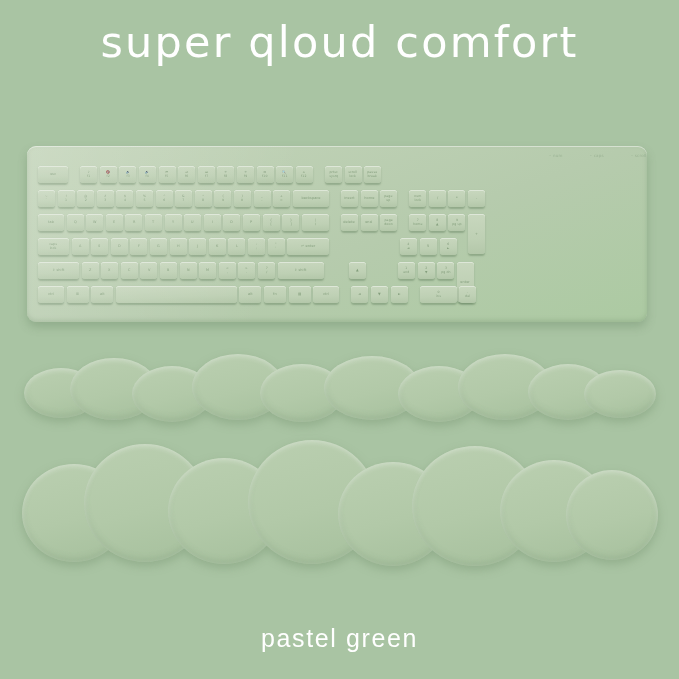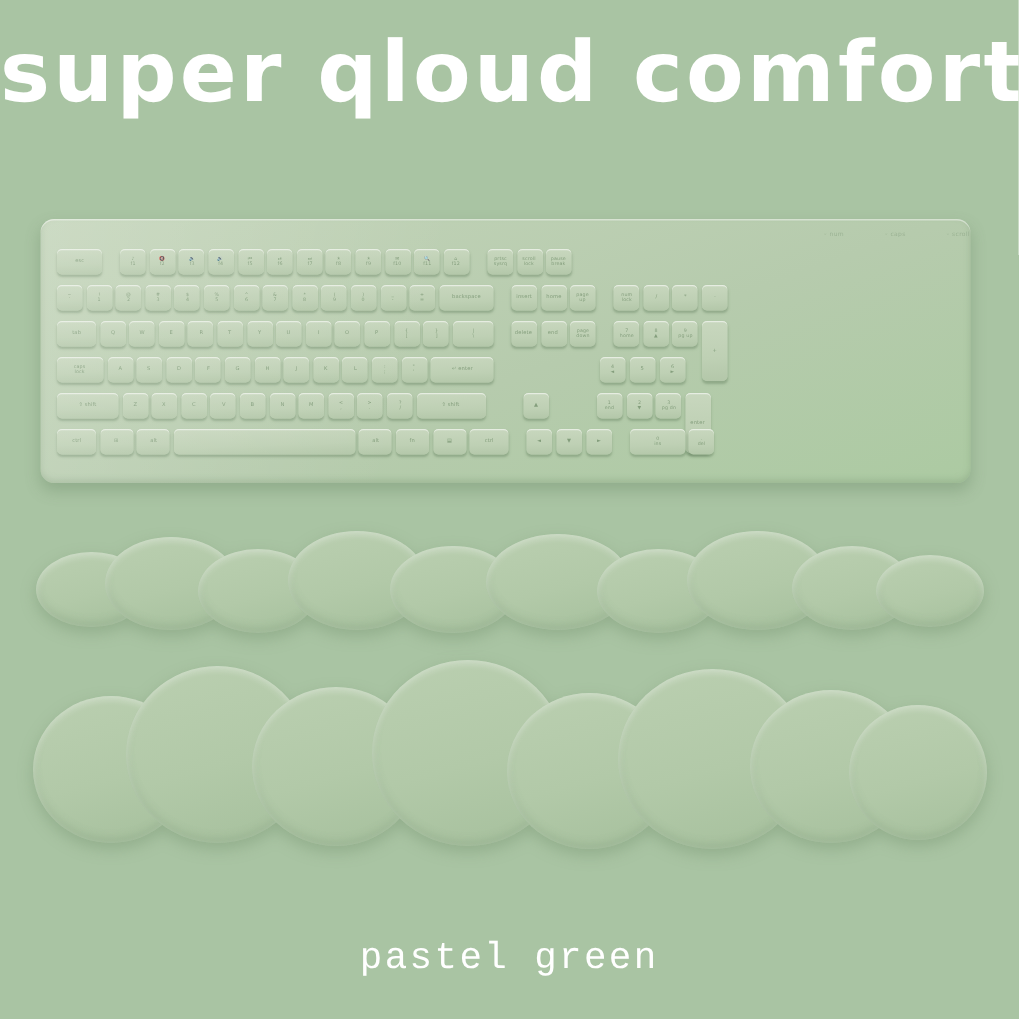--- a/index.html
+++ b/index.html
@@ -15,22 +15,22 @@
     width:679px; height:679px;
     background:#a9c4a3;
   }
 
   
   #headline{
     position:absolute;
     left:0; right:0; top:20px;
     text-align:center;
     color:#ffffff;
-    font-size:56px;
-    font-weight:700;
+    font-size:43px;
+    font-weight:400;
     letter-spacing:2.2px;
     line-height:1.05;
     white-space:nowrap;
     font-family:"DejaVu Sans", sans-serif;
   }
 
   #subline{
     position:absolute;
     left:0; right:0; top:86px;
     text-align:center;
@@ -49,21 +49,21 @@
   }
 
   #caption{
     position:absolute;
     left:0; right:0; top:624px;
     text-align:center;
     color:#ffffff;
     font-size:25px;
     font-weight:300;
     letter-spacing:1.6px;
-    font-family:Liberation Mono, monospace;
+    font-family:Liberation Sans, sans-serif;
   }
 
   
   #keyboard{
     position:absolute;
     left:27px; top:146px;
     width:620px; height:176px;
     background:linear-gradient(160deg,#c3d4b9 0%,#b6cbad 55%,#accaa2 100%);
     border-radius:9px;
     box-shadow:0 5px 10px rgba(90,120,85,.30),

